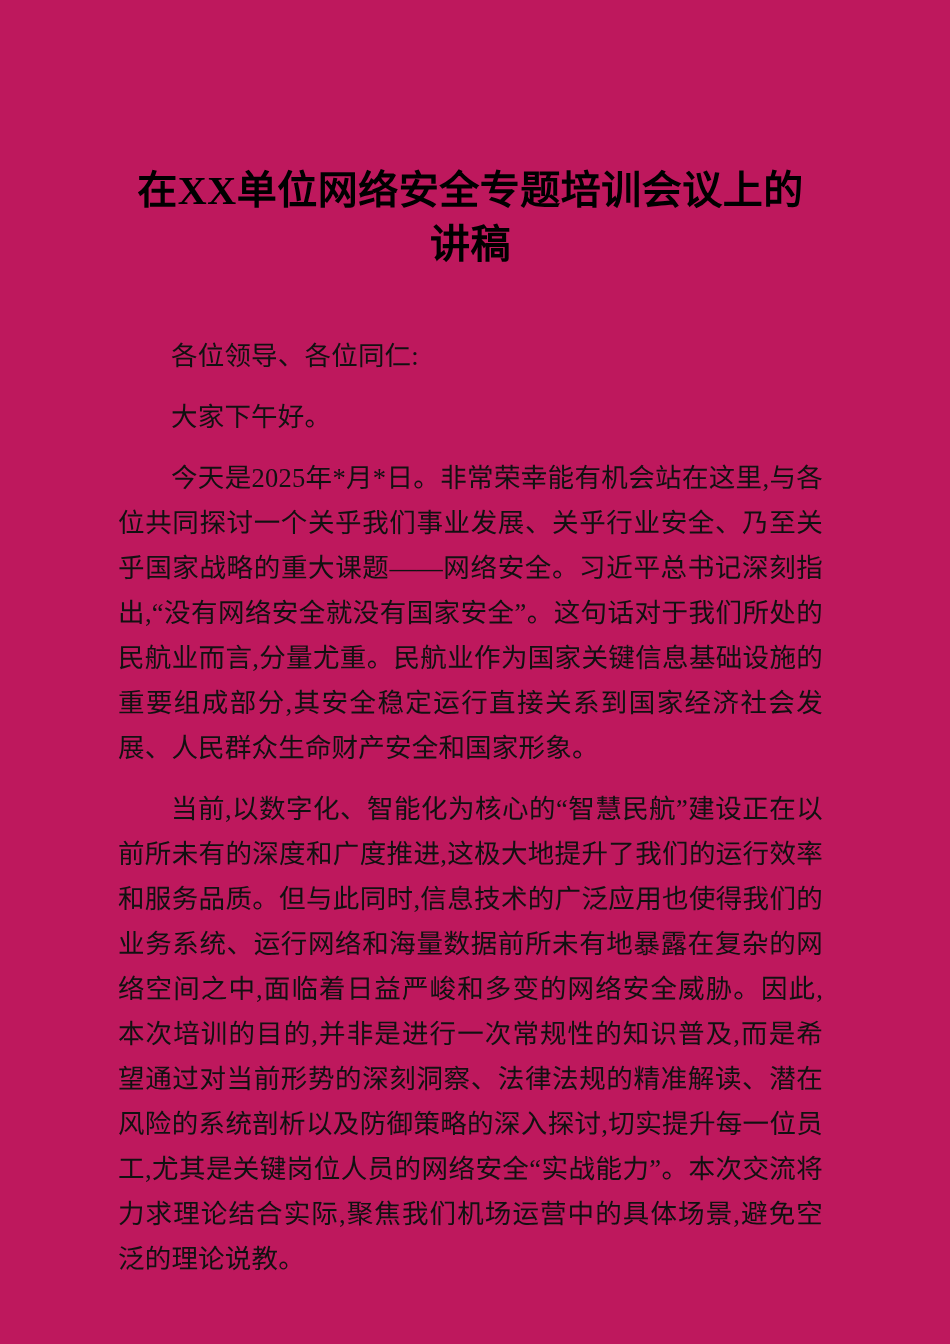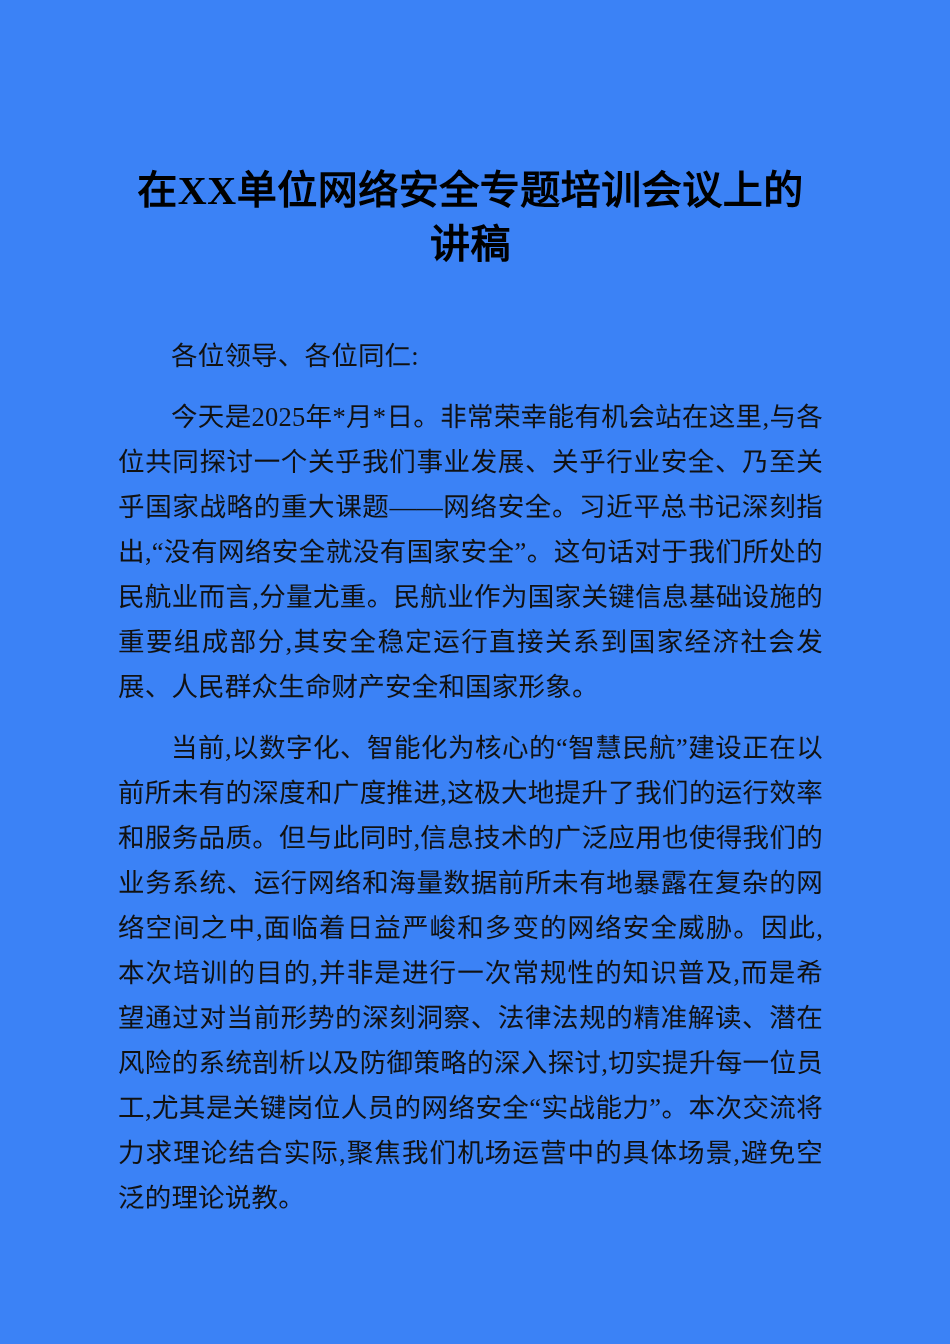--- a/index.html
+++ b/index.html
@@ -18,21 +18,21 @@
     -webkit-font-smoothing: antialiased;
   }
 
   
   .page {
     position: absolute;
     left: 0;
     top: 0;
     width: 950px;
     height: 1344px;
-    background: #3b82f6;
+    background: #be185d;
     box-sizing: border-box;
   }
 
   .page-inner {
     position: absolute;
     left: 102px;
     top: 0;
     width: 737px;
   }
 
@@ -89,20 +89,21 @@
 <div class="page">
   <div class="page-inner">
 
     <h1 class="doc-title">在XX单位网络安全专题培训会议上的
 讲稿</h1>
 
     <div class="doc-body">
 
       <p class="para salutation">各位领导、各位同仁:</p>
 
+      <p class="para salutation">大家下午好。</p>
 
       <p class="para indent">今天是2025年*月*日。非常荣幸能有机会站在这里,与各位共同探讨一个关乎我们事业发展、关乎行业安全、乃至关乎国家战略的重大课题——网络安全。习近平总书记深刻指出,“没有网络安全就没有国家安全”。这句话对于我们所处的民航业而言,分量尤重。民航业作为国家关键信息基础设施的重要组成部分,其安全稳定运行直接关系到国家经济社会发展、人民群众生命财产安全和国家形象。</p>
 
       <p class="para indent">当前,以数字化、智能化为核心的“智慧民航”建设正在以前所未有的深度和广度推进,这极大地提升了我们的运行效率和服务品质。但与此同时,信息技术的广泛应用也使得我们的业务系统、运行网络和海量数据前所未有地暴露在复杂的网络空间之中,面临着日益严峻和多变的网络安全威胁。因此,本次培训的目的,并非是进行一次常规性的知识普及,而是希望通过对当前形势的深刻洞察、法律法规的精准解读、潜在风险的系统剖析以及防御策略的深入探讨,切实提升每一位员工,尤其是关键岗位人员的网络安全“实战能力”。本次交流将力求理论结合实际,聚焦我们机场运营中的具体场景,避免空泛的理论说教。</p>
 
     </div>
   </div>
 </div>
 
 </body></html>

